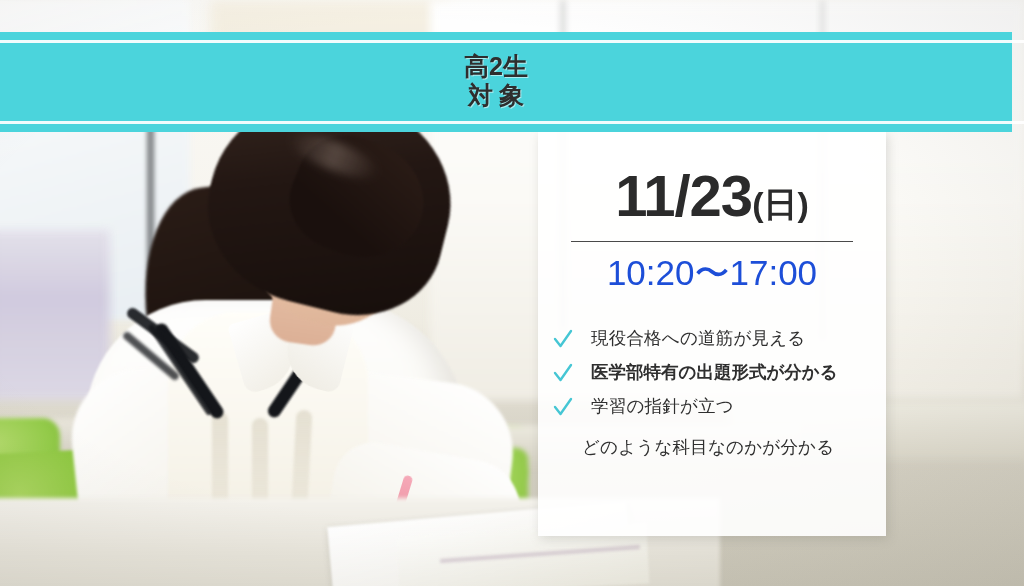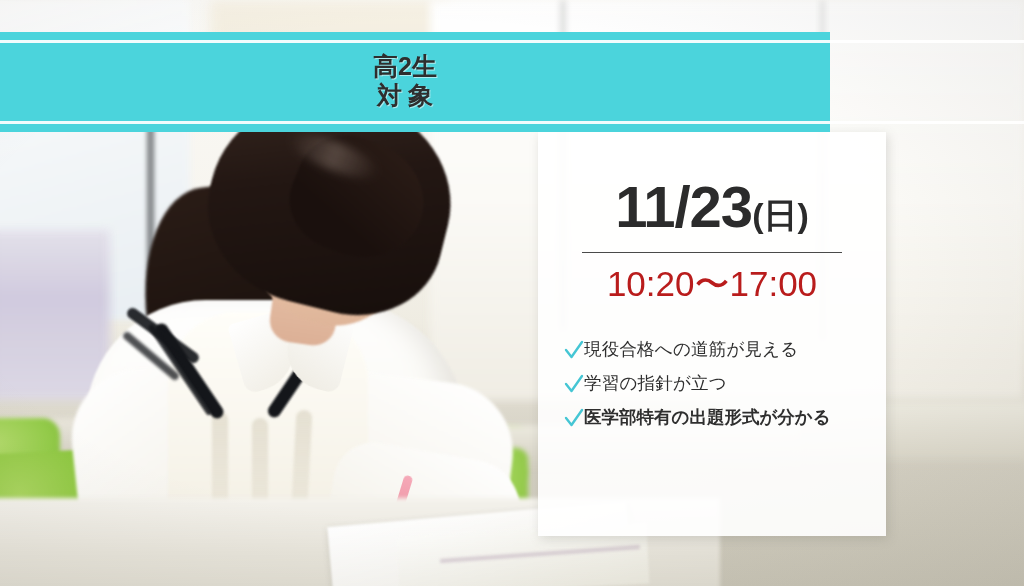--- a/index.html
+++ b/index.html
@@ -517,21 +517,21 @@
     inset: 0;
     background: radial-gradient(ellipse at 42% 46%, rgba(0,0,0,0) 55%, rgba(90,86,78,.10) 100%);
     pointer-events: none;
   }
 
   
   .banner {
     position: absolute;
     left: 0;
     top: 32px;
-    width: 830px;
+    width: 1012px;
     height: 100px;
     background: #4bd4dc;
     display: flex;
     align-items: center;
     justify-content: center;
     z-index: 10;
   }
   .banner-rule-top, .banner-rule-bottom {
     position: absolute;
     left: 0;
@@ -575,21 +575,21 @@
   
   .info-panel {
     position: absolute;
     left: 538px;
     top: 132px;
     width: 348px;
     height: 404px;
     background: rgba(255,255,255,.90);
     z-index: 9;
     box-shadow: 2px 3px 10px rgba(110,108,100,.22);
-    padding: 12px;
+    padding: 1px;
     box-sizing: border-box;
   }
 
   .date-block {
     padding: 34px 32px 0 32px;
     text-align: center;
   }
   .date-main {
     color: #2b2b2b;
     font-size: 58px;
@@ -602,39 +602,39 @@
     font-size: 34px;
     letter-spacing: 0;
   }
   .date-divider {
     margin: 16px 0 12px 0;
     height: 1px;
     background: #4a4a4a;
     width: 100%;
   }
   .date-time {
-    color: #b91c1c;
+    color: #1d4ed8;
     font-size: 35px;
     font-weight: 400;
     line-height: 1.1;
     letter-spacing: 0px;
     white-space: nowrap;
   }
 
   .benefits {
     margin-top: 34px;
     padding: 0 18px 0 14px;
     display: flex;
     flex-direction: column;
     gap: 11px;
   }
   .benefit-row {
     display: flex;
     align-items: flex-end;
-    gap: 0;
+    gap: 18px;
   }
   .check-icon {
     flex: 0 0 auto;
     width: 20px;
     height: 22px;
     display: block;
     margin-top: 1px;
   }
   .benefit-text {
     color: #2f2f2f;
@@ -756,29 +756,30 @@
         <svg class="check-icon" viewBox="0 0 20 22">
           <path d="M2 11 L7.5 18 L18 3" fill="none" stroke="#45C6D4" stroke-width="2.4" stroke-linecap="round" stroke-linejoin="round"></path>
         </svg>
         <span class="benefit-text">現役合格への道筋が見える</span>
       </div>
 
       <div class="benefit-row">
         <svg class="check-icon" viewBox="0 0 20 22">
           <path d="M2 11 L7.5 18 L18 3" fill="none" stroke="#45C6D4" stroke-width="2.4" stroke-linecap="round" stroke-linejoin="round"></path>
         </svg>
-        <span class="benefit-text">学習の指針が立つ</span>
+        <span class="benefit-text bold">医学部特有の出題形式が分かる</span>
       </div>
 
       <div class="benefit-row">
         <svg class="check-icon" viewBox="0 0 20 22">
           <path d="M2 11 L7.5 18 L18 3" fill="none" stroke="#45C6D4" stroke-width="2.4" stroke-linecap="round" stroke-linejoin="round"></path>
         </svg>
-        <span class="benefit-text bold">医学部特有の出題形式が分かる</span>
+        <span class="benefit-text">学習の指針が立つ</span>
       </div>
 
       <div>
+        <div class="benefit-subline">どのような科目なのかが分かる</div>
       </div>
 
     </div>
   </div>
 
 </div>
 
 </body></html>

